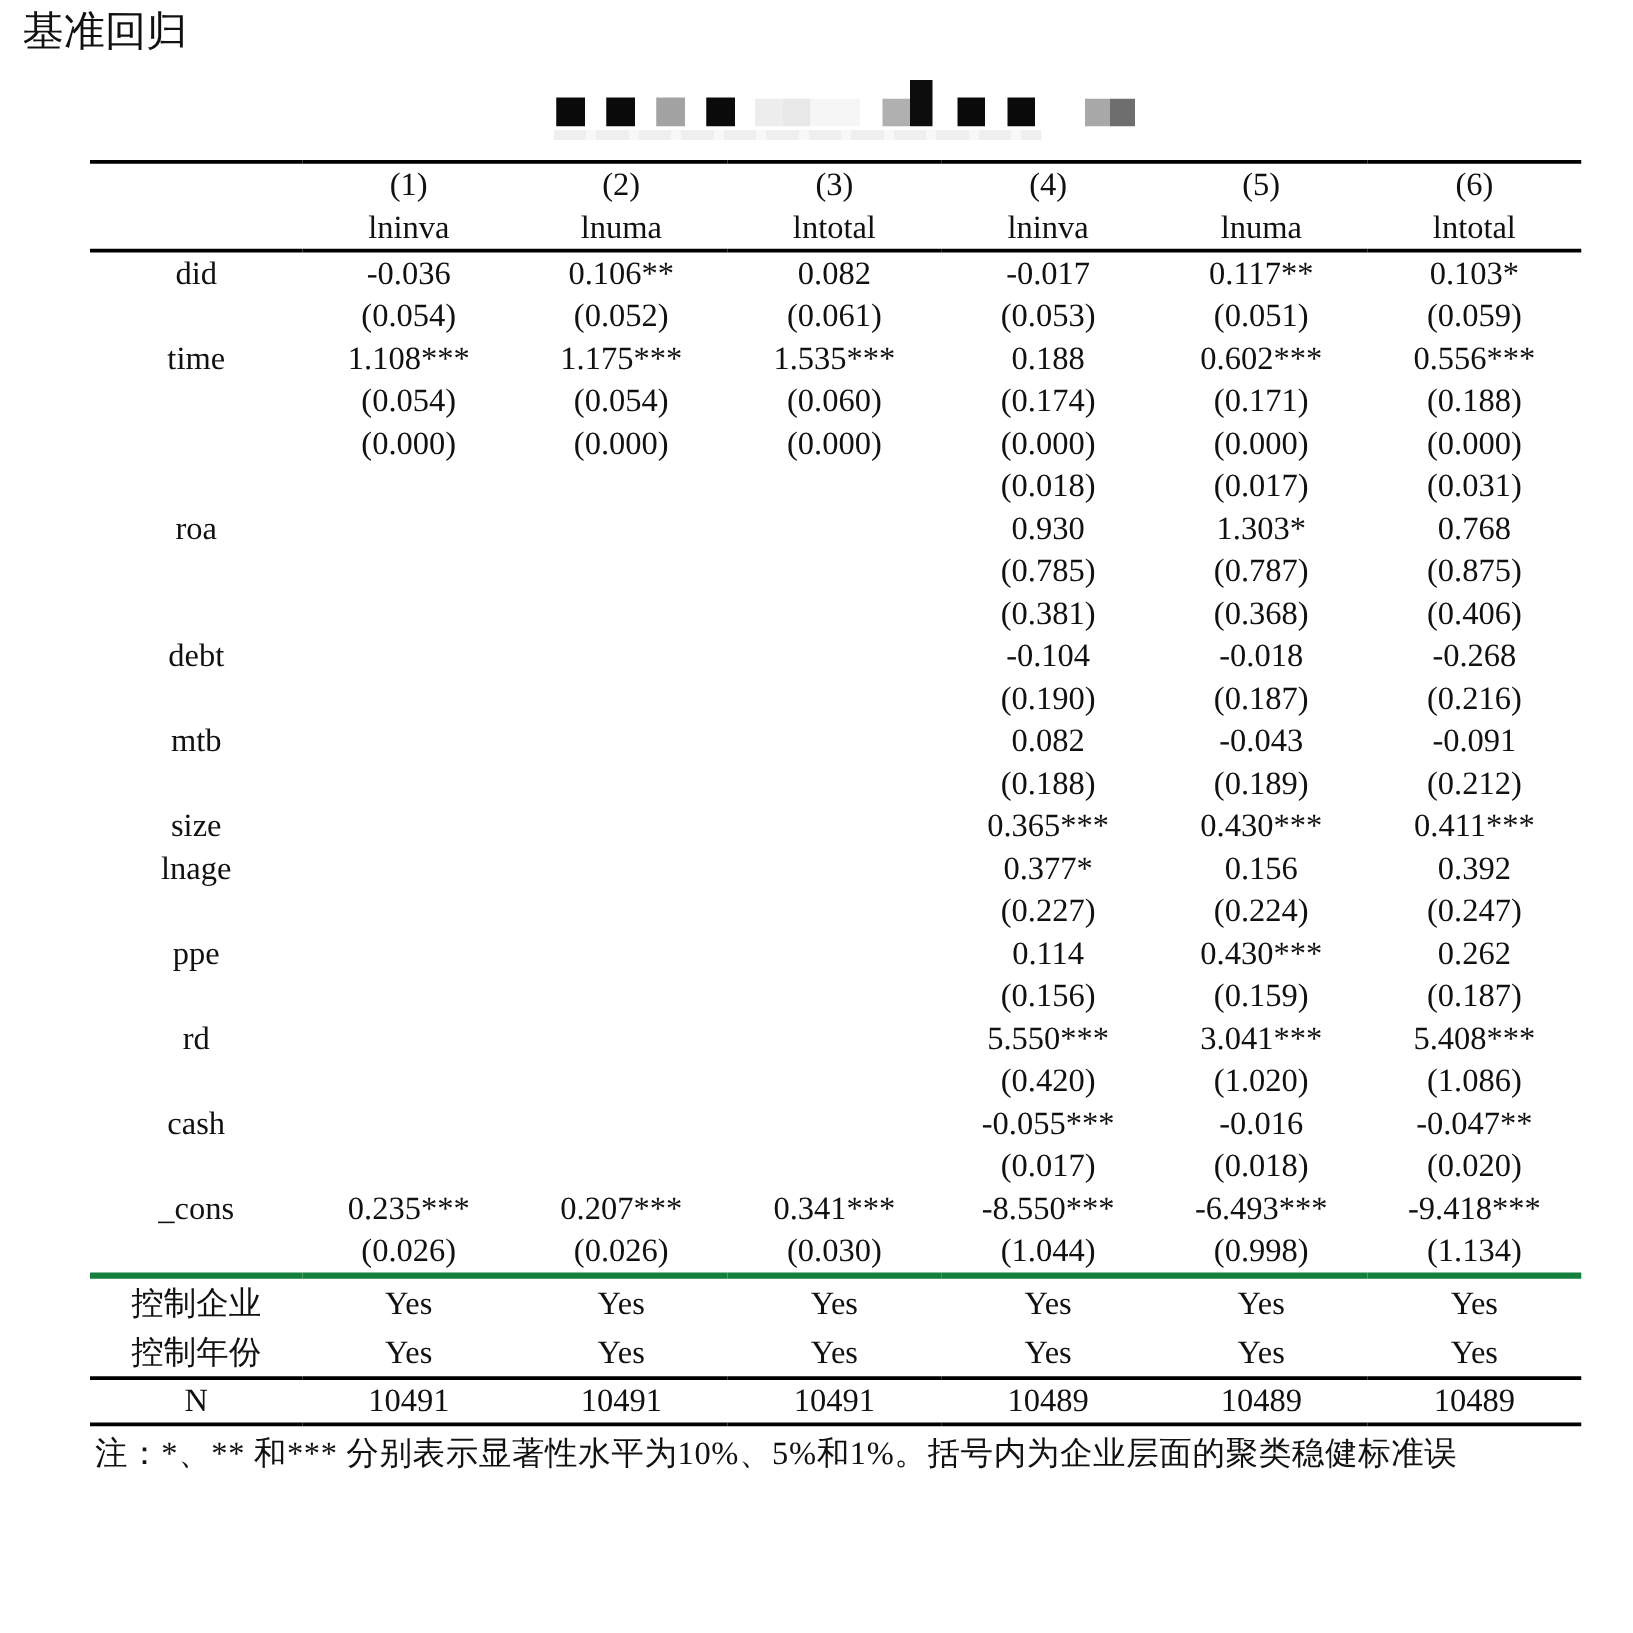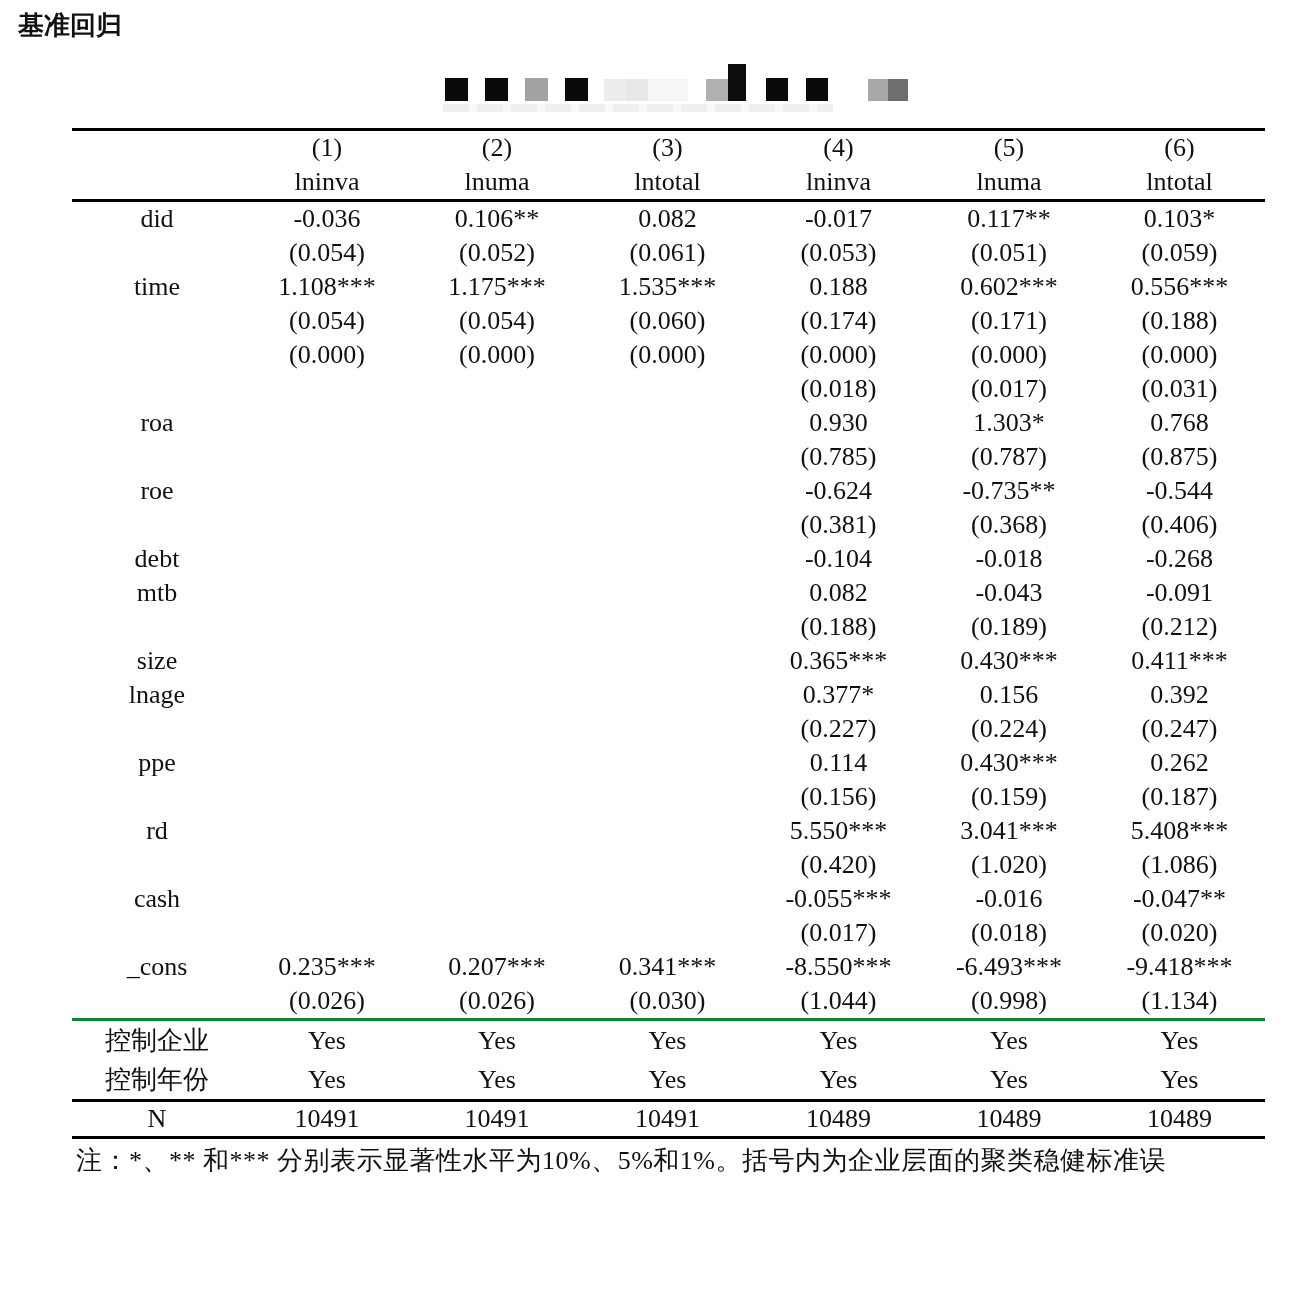--- a/index.html
+++ b/index.html
@@ -3,21 +3,21 @@
 <meta charset="utf-8">
 <style>
   html,body{margin:0;padding:0;}
   body{
     width:1306px;height:1306px;
     background:#ffffff;color:#111;
     font-family:"Liberation Serif","DejaVu Serif",serif;
     overflow:hidden;
   }
   .page-title{
-    font-size:26px;font-weight:bold;line-height:36px;
+    font-size:33px;font-weight:normal;line-height:36px;
     margin:8px 0 0 18px;
   }
   
   .redacted-wrap{margin:20px 0 0 445px;}
   .rrow{display:flex;align-items:flex-end;height:37px;}
   .rblock{display:inline-block;flex:0 0 auto;}
   .faint-bar{
     width:390px;height:8px;margin:3px 0 0 -2px;
     background:repeating-linear-gradient(90deg,
       #efefef 0 26px, #f8f8f8 26px 34px);
@@ -26,21 +26,21 @@
   table.reg{
     border-collapse:collapse;table-layout:fixed;
     margin:16px 0 0 72px;width:1193px;
     font-size:26px;
   }
   table.reg th,table.reg td{
     font-weight:normal;text-align:center;vertical-align:middle;
     padding:0;height:34px;line-height:34px;white-space:nowrap;overflow:visible;
   }
   thead.reg-head{border-top:3px solid #000;border-bottom:3px solid #000;}
-  tbody.controls{border-top:3px solid #15803d;}
+  tbody.controls{border-top:5px solid #15803d;}
   tbody.controls td{height:39px;line-height:39px;}
   tbody.nrow{border-top:3px solid #000;border-bottom:3px solid #000;}
   tbody.nrow td{height:34px;line-height:34px;}
   .note{
     margin:6px 0 0 76px;
     font-size:26px;line-height:32px;
     letter-spacing:0.5px;
   }
 </style>
 </head>
@@ -164,45 +164,45 @@
       <tr>
         <td></td>
         <td></td>
         <td></td>
         <td></td>
         <td>(0.785)</td>
         <td>(0.787)</td>
         <td>(0.875)</td>
       </tr>
       <tr>
-        <td>roe</td>
-        <td></td>
-        <td></td>
-        <td></td>
-        <td>-0.624</td>
-        <td>-0.735**</td>
-        <td>-0.544</td>
-      </tr>
-      <tr>
         <td></td>
         <td></td>
         <td></td>
         <td></td>
         <td>(0.381)</td>
         <td>(0.368)</td>
         <td>(0.406)</td>
       </tr>
       <tr>
         <td>debt</td>
         <td></td>
         <td></td>
         <td></td>
         <td>-0.104</td>
         <td>-0.018</td>
         <td>-0.268</td>
+      </tr>
+      <tr>
+        <td></td>
+        <td></td>
+        <td></td>
+        <td></td>
+        <td>(0.190)</td>
+        <td>(0.187)</td>
+        <td>(0.216)</td>
       </tr>
       <tr>
         <td>mtb</td>
         <td></td>
         <td></td>
         <td></td>
         <td>0.082</td>
         <td>-0.043</td>
         <td>-0.091</td>
       </tr>

